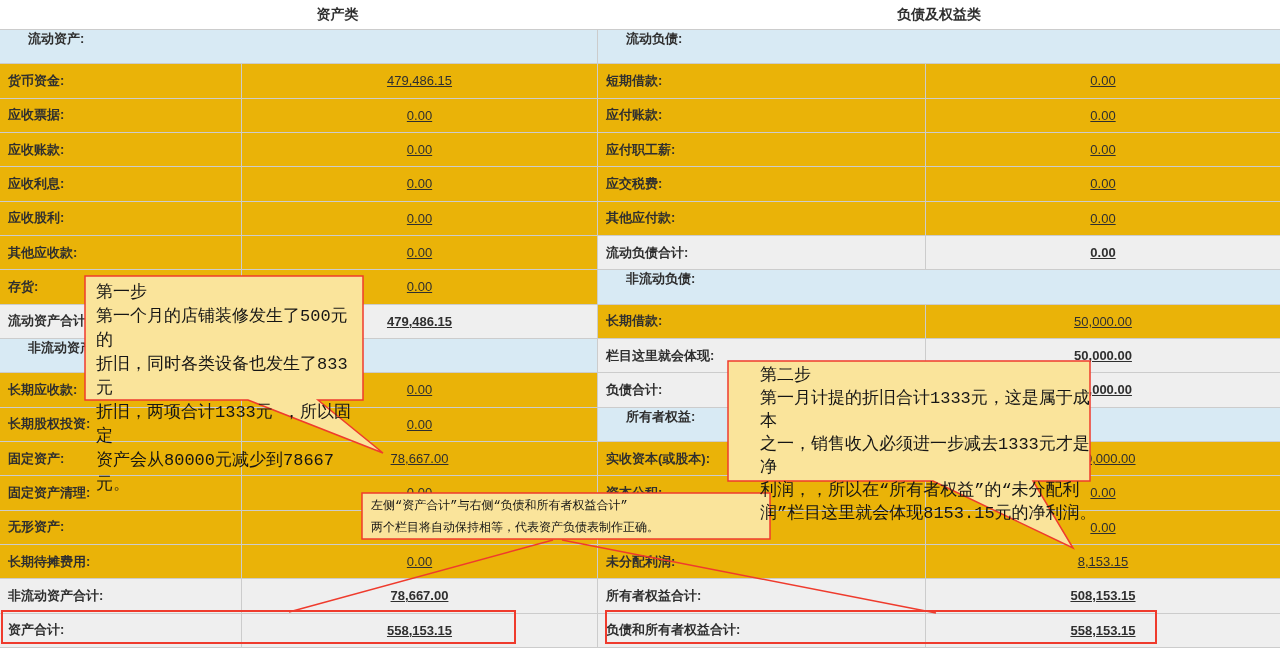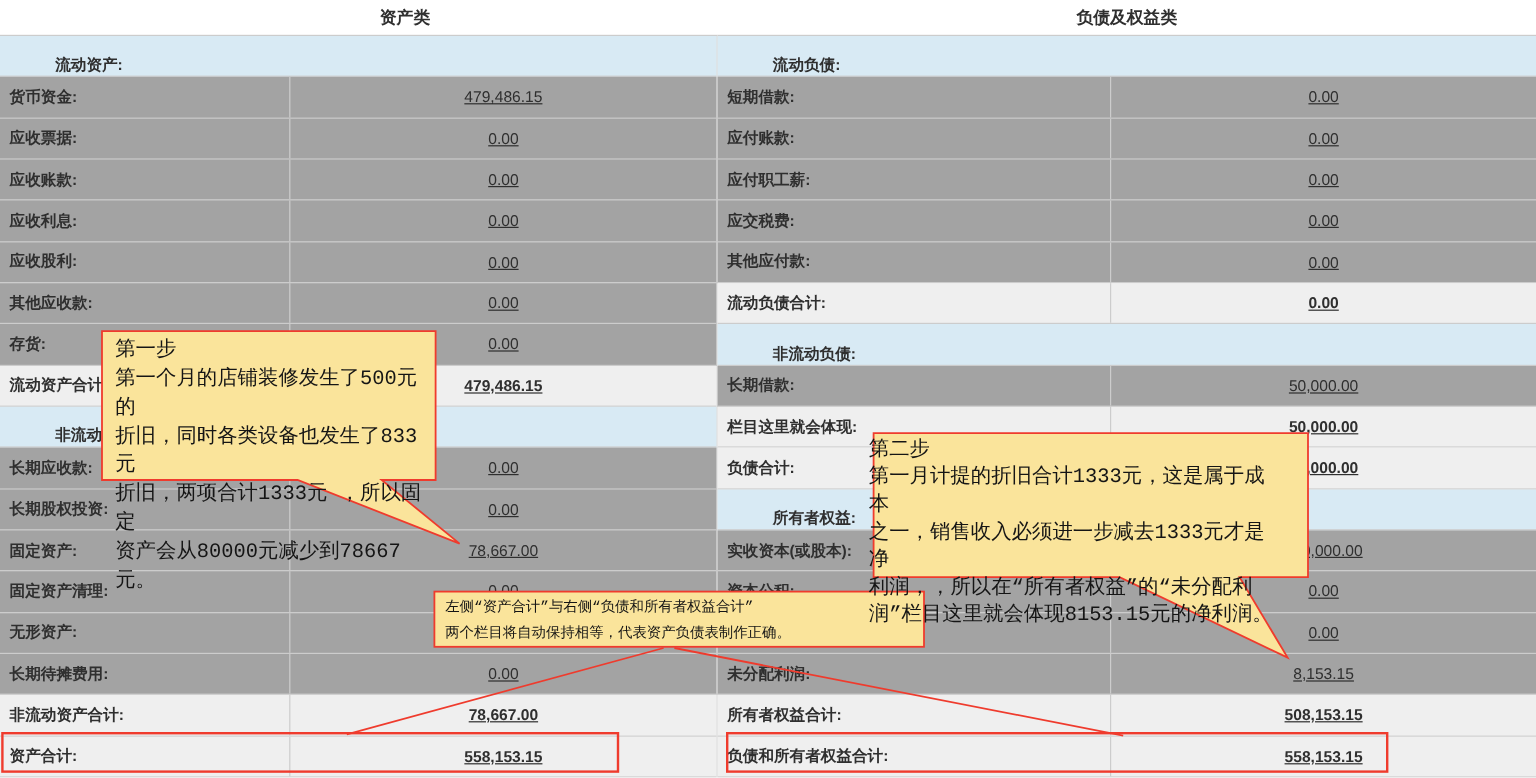--- a/index.html
+++ b/index.html
@@ -22,46 +22,46 @@
     font-weight:bold;font-size:14px;background:#fff;
     border-bottom:1px solid var(--border);
   }
   #hdr-left{left:0;width:676px;border-right:1px solid var(--border);}
   #hdr-right{left:598px;width:682px;}
   .rows{position:absolute;top:30px;box-sizing:border-box;}
   #left-rows{left:0;width:598px;border-right:1px solid var(--border);}
   #right-rows{left:598px;width:682px;}
   .row{
     height:34.333px;box-sizing:border-box;border-bottom:1px solid var(--border);
-    display:flex;align-items:stretch;font-size:13px;background:#a3a3a3;
+    display:flex;align-items:stretch;font-size:13px;background:#eab308;
   }
   .row .label{
     display:flex;align-items:center;padding-left:8px;font-weight:bold;
     box-sizing:border-box;border-right:1px solid var(--border);
   }
   #left-rows .label{width:242px;}
   #right-rows .label{width:328px;}
   .row .value{flex:1;display:flex;align-items:center;justify-content:center;font-weight:normal;text-decoration:underline;}
   .row.total{background:var(--total-row-bg);}
   .row.total .value{font-weight:bold;}
   .row.section{
     background:var(--section-row-bg);font-weight:bold;
-    align-items:flex-end;padding-left:46px;
+    align-items:flex-start;padding-left:28px;
   }
   #overlay{position:absolute;left:0;top:0;width:1280px;height:648px;pointer-events:none;z-index:5;}
   .co-shape{fill:var(--callout-bg);stroke:var(--accent-red);stroke-width:1.5;}
   .v-line{stroke:var(--accent-red);stroke-width:1.5;fill:none;}
   .hl-box{fill:none;stroke:var(--accent-red);stroke-width:2;}
   .callout-text{
     position:absolute;z-index:6;pointer-events:none;
     font-family:Liberation Mono, monospace;
     color:#151515;white-space:pre-line;
   }
   #step1-text{left:96px;top:281px;width:262px;font-size:17px;line-height:24px;}
-  #step2-text{left:724px;top:364px;width:344px;font-size:17px;line-height:23px;}
+  #step2-text{left:760px;top:364px;width:344px;font-size:17px;line-height:23px;}
   #note-text{left:371px;top:496px;width:396px;font-size:12px;line-height:21.5px;}
 </style>
 </head>
 <body style="--accent-red: #ef3b2d; --callout-bg: #fae49b; --section-row-bg: #d8eaf4; --total-row-bg: #efefef; --border: #cccccc;">
 
 <div>
   <div id="hdr-left" class="col-header">资产类</div>
   <div id="hdr-right" class="col-header">负债及权益类</div>
   <div id="left-rows" class="rows">
       <div class="row section">

